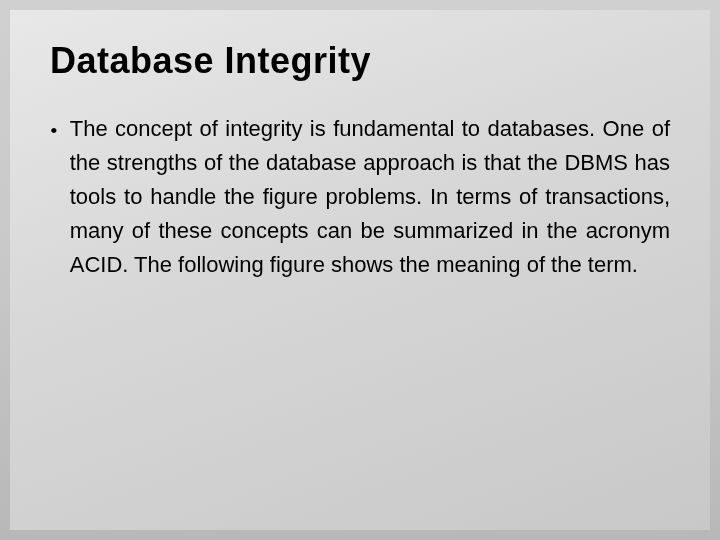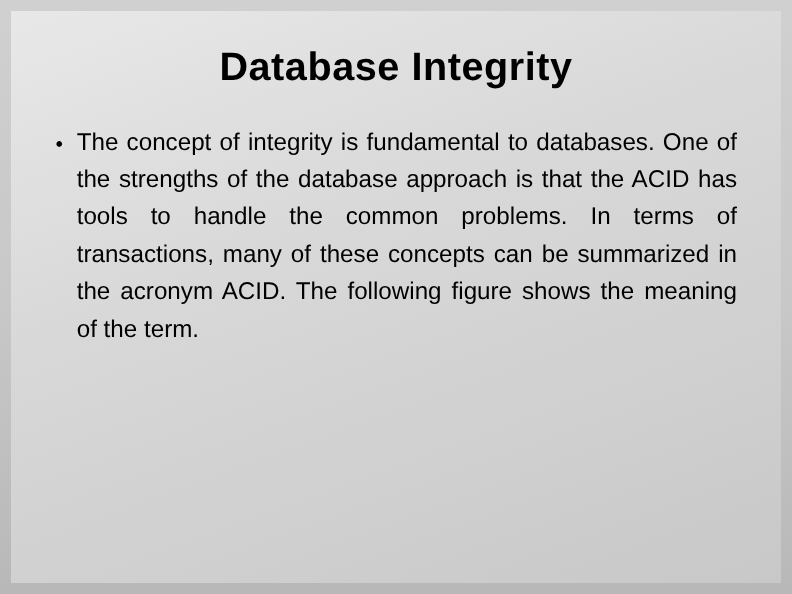--- a/index.html
+++ b/index.html
@@ -25,21 +25,21 @@
       display: flex;
       flex-direction: column;
       padding: 30px 40px 30px 40px;
     }
 
     .slide-title {
       font-size: 36px;
       font-weight: bold;
       font-family: Arial, Helvetica, sans-serif;
       color: #000000;
-      text-align: center;
+      text-align: left;
       margin-bottom: 30px;
       letter-spacing: 0.5px;
     }
 
     .slide-content {
       flex: 1;
       display: flex;
       flex-direction: column;
       justify-content: flex-start;
     }
@@ -68,16 +68,16 @@
   </style>
 </head>
 <body>
 
 <div class="slide-container">
   <h1 class="slide-title">Database Integrity</h1>
 
   <div class="slide-content">
     <div class="bullet-item">
       <span class="bullet-dot">•</span>
-      <p class="bullet-text">The  concept  of  integrity  is  fundamental  to  databases.    One  of  the  strengths  of  the  database approach is that the ACID has tools to handle the common problems.  In terms of transactions, many of these concepts can be summarized  in  the  acronym  ACID.  The following  figure  shows  the  meaning  of  the term.</p>
+      <p class="bullet-text">The  concept  of  integrity  is  fundamental  to  databases.    One  of  the  strengths  of  the  database approach is that the DBMS has tools to handle the figure problems.  In terms of transactions, many of these concepts can be summarized  in  the  acronym  ACID.  The following  figure  shows  the  meaning  of  the term.</p>
     </div>
   </div>
 </div>
 
 </body></html>

